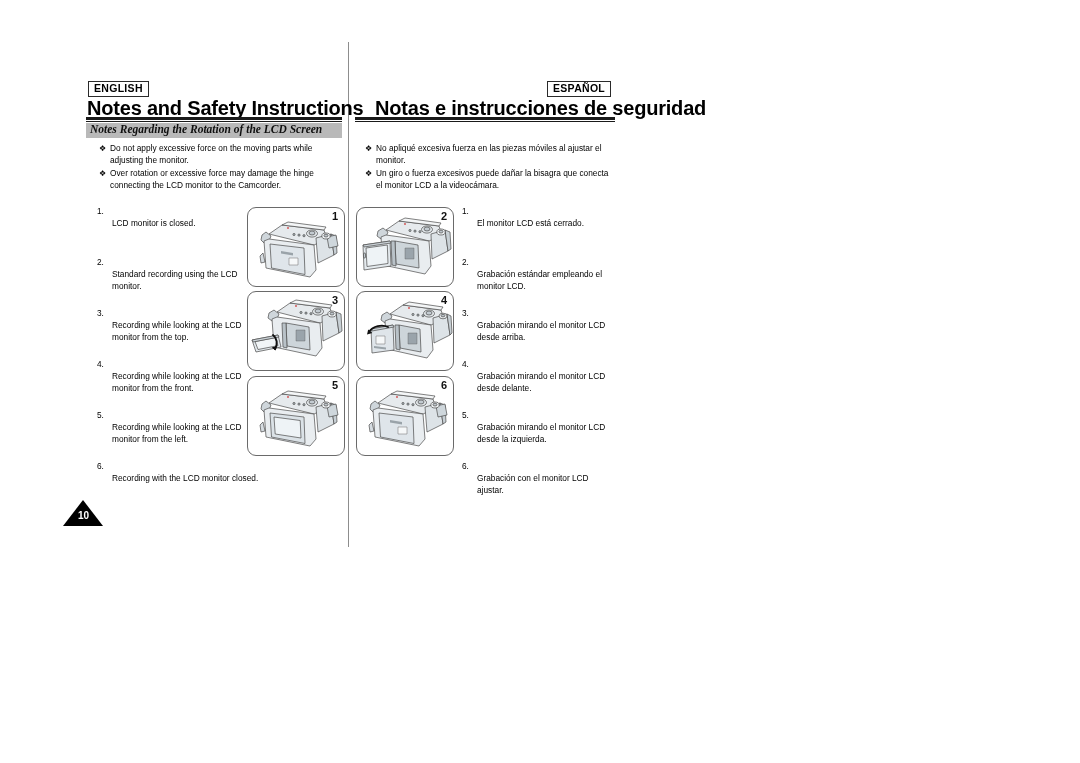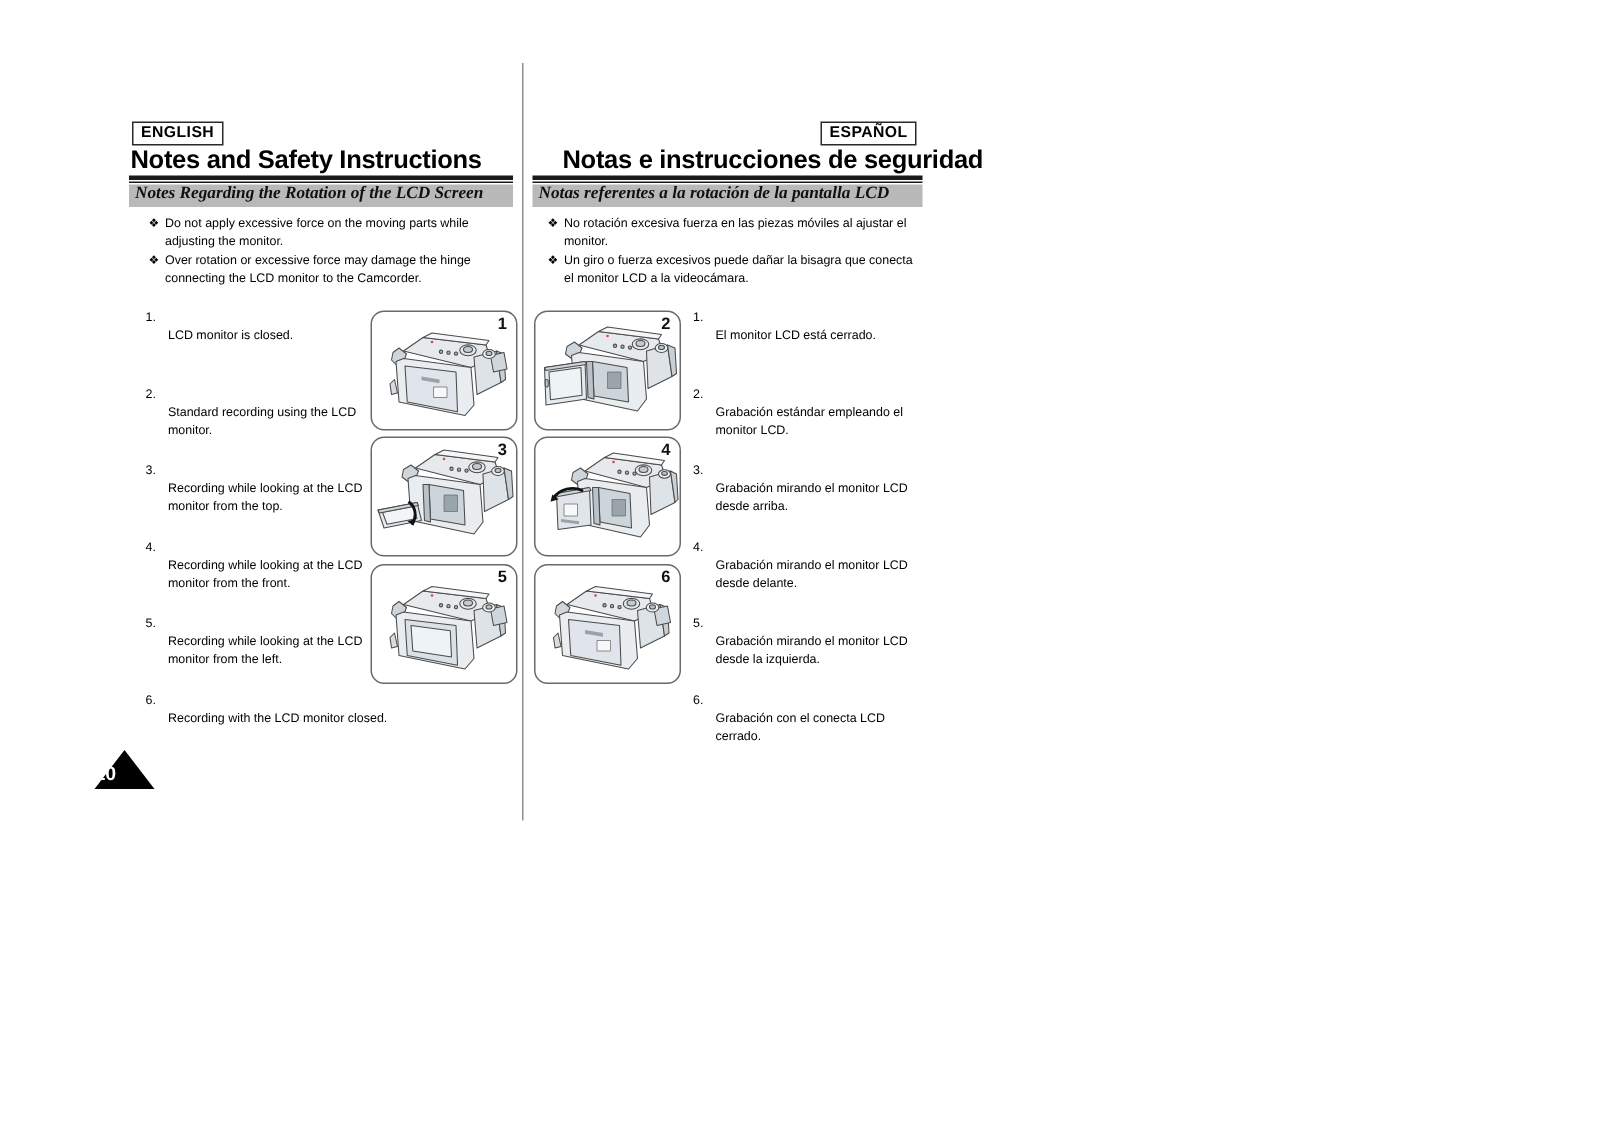--- a/index.html
+++ b/index.html
@@ -44,21 +44,21 @@
     line-height: 11px;
     background: #fff;
     font-family: "Liberation Sans", sans-serif;
   }
   #lang-en { left: 88px; top: 81px; }
   #lang-es { left: 547px; top: 81px; }
 
   
   .chapter-title {
     position: absolute;
-    font-size: 17px;
+    font-size: 20px;
     font-weight: bold;
     letter-spacing: -0.2px;
     white-space: nowrap;
   }
   #title-en { left: 87px; top: 97px; }
   #title-es { left: 359px; top: 97px; margin-left: 16px; }
 
   
   .title-rule {
     position: absolute;
@@ -192,26 +192,26 @@
   #page-number .tri {
     position: absolute;
     left: 0; top: 0;
     width: 0; height: 0;
     border-left: 20px solid transparent;
     border-right: 20px solid transparent;
     border-bottom: 26px solid #000;
   }
   #page-number .pnum {
     position: absolute;
-    left: 0;
+    left: 15px;
     top: 11px;
     width: 40px;
     text-align: left;
     color: #fff;
-    font-size: 13px;
+    font-size: 10px;
     font-weight: bold;
     line-height: 10px;
   }
 </style>
 </head>
 <body>
 
 <div class="page">
 
   <div class="center-divider"></div>
@@ -225,39 +225,36 @@
   <div class="section-bar" id="secbar-en">
     <span class="section-bar-label">Notes Regarding the Rotation of the LCD Screen</span>
   </div>
 
   <div class="lang-tag" id="lang-es">ESPAÑOL</div>
 
   <div class="chapter-title" id="title-es">Notas e instrucciones de seguridad</div>
 
   <div class="title-rule" id="rule-es"></div>
 
-  <div class="section-bar" id="secbar-es">
-    <span class="section-bar-label">Notas referentes a la rotación de la pantalla LCD</span>
-  </div>
 
   <div class="notes" id="notes-en">
     <div class="note-row">
       <span class="note-bullet">❖</span>
       <span class="note-text">Do not apply excessive force on the moving parts while adjusting the monitor.</span>
     </div>
     <div class="note-row">
       <span class="note-bullet">❖</span>
       <span class="note-text">Over rotation or excessive force may damage the hinge connecting the LCD monitor to the Camcorder.</span>
     </div>
   </div>
 
   <div class="notes" id="notes-es">
     <div class="note-row">
       <span class="note-bullet">❖</span>
-      <span class="note-text">No rotación excesiva fuerza en las piezas móviles al ajustar el monitor.</span>
+      <span class="note-text">No apliqué excesiva fuerza en las piezas móviles al ajustar el monitor.</span>
     </div>
     <div class="note-row">
       <span class="note-bullet">❖</span>
       <span class="note-text">Un giro o fuerza excesivos puede dañar la bisagra que conecta el monitor LCD a la videocámara.</span>
     </div>
   </div>
 
   <div class="numlist" id="list-en">
     <div class="num-item ni-1">
       <span class="num-idx">1.</span>
@@ -301,21 +298,21 @@
     <div class="num-item ni-4">
       <span class="num-idx">4.</span>
       <span class="num-text">Grabación mirando el monitor LCD desde delante.</span>
     </div>
     <div class="num-item ni-5">
       <span class="num-idx">5.</span>
       <span class="num-text">Grabación mirando el monitor LCD desde la izquierda.</span>
     </div>
     <div class="num-item ni-6">
       <span class="num-idx">6.</span>
-      <span class="num-text">Grabación con el conecta LCD cerrado.</span>
+      <span class="num-text">Grabación con el monitor LCD ajustar.</span>
     </div>
   </div>
 
   <div class="fig-box" id="fig-1">
     <span class="fig-num">1</span>
     <svg class="fig-art" viewBox="0 0 96 78">
       <g stroke="#4a4a4a" stroke-width="0.7" stroke-linejoin="round">
 
         <path d="M18 24 L14 27 L13 32 L16 35 L21 33 L23 28 Z" fill="#cfd6db"></path>
 

